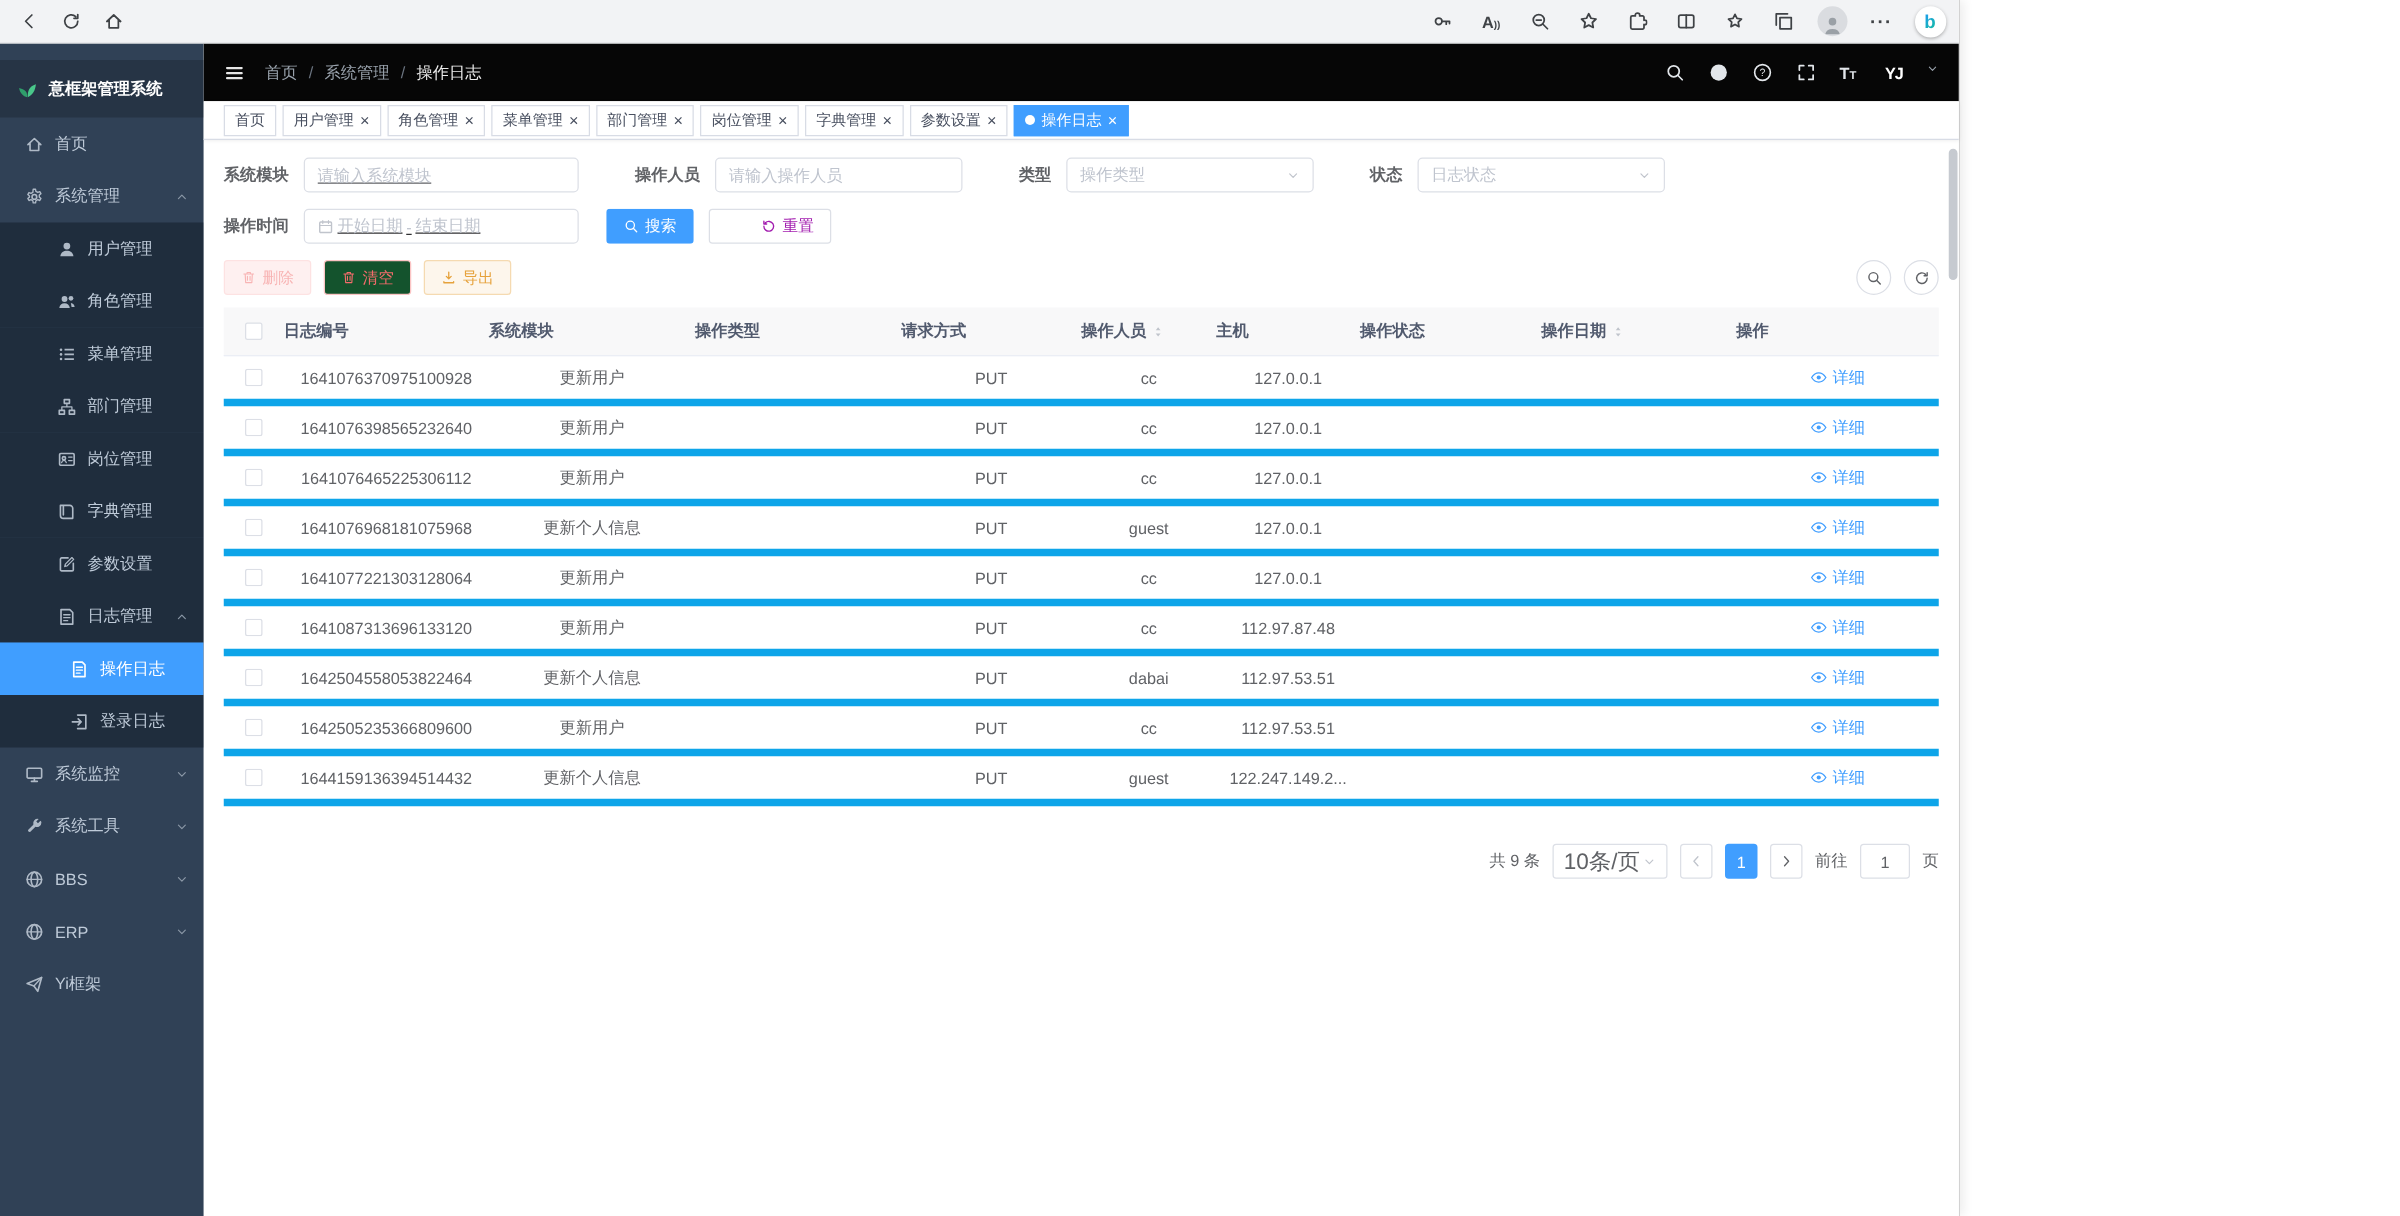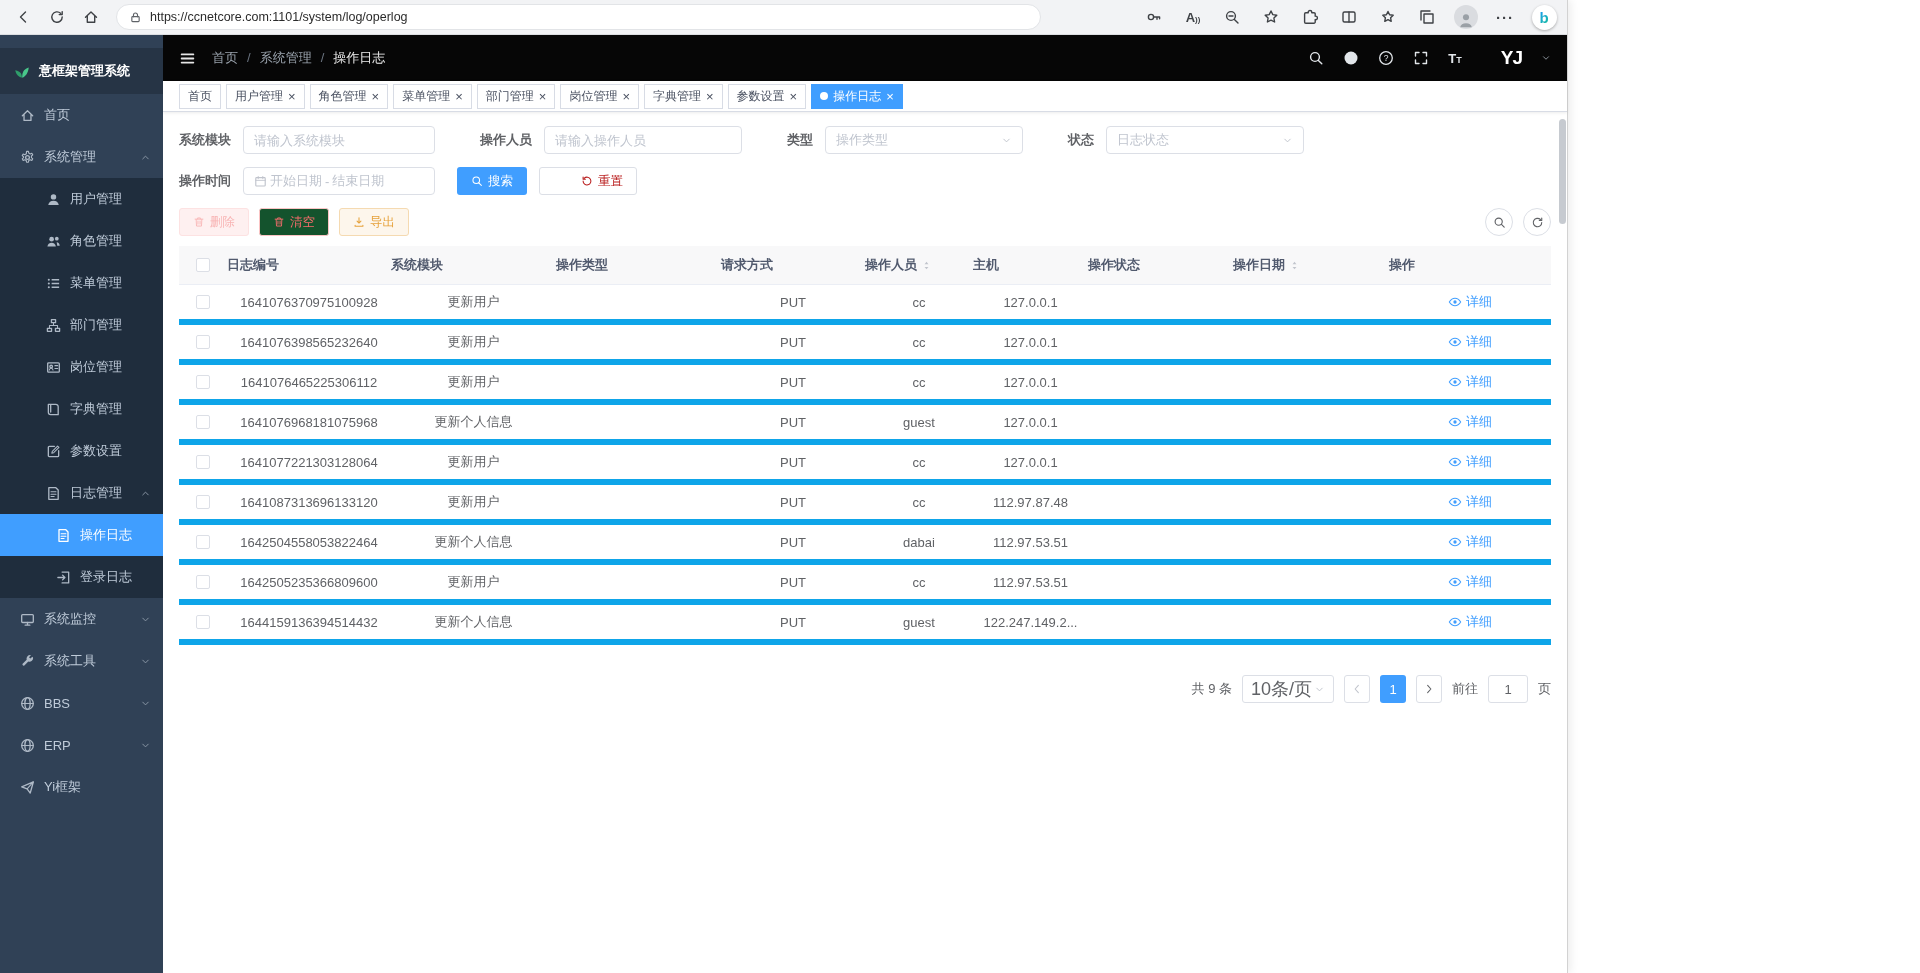--- a/index.html
+++ b/index.html
@@ -56,52 +56,52 @@
   .navbar{height:46px;flex:0 0 46px;background:var(--navbar-bg);display:flex;align-items:center;padding:0 16px;}
   .hamburger{color:#e6e6e6;cursor:pointer;}
   .hamburger svg{width:17px;height:17px;}
   .breadcrumb{margin-left:16px;display:flex;align-items:center;font-size:13px;}
   .crumb{color:#9aa3ad;cursor:pointer;}
   .crumb.current{color:#ececec;cursor:default;}
   .crumb + .crumb::before{content:"/";margin:0 9px;color:#6b7480;}
   .nav-right{margin-left:auto;display:flex;align-items:center;gap:19px;color:#e2e6ea;}
   .nav-tool{cursor:pointer;}
   .nav-tool svg{width:16px;height:16px;}
-  .yj-logo{font-size:19px;font-weight:800;color:#fff;letter-spacing:-1px;cursor:pointer;margin-left:20px;}
+  .yj-logo{font-size:13px;font-weight:800;color:#fff;letter-spacing:-1px;cursor:pointer;margin-left:4px;}
   .yj-caret{color:#9aa3ad;align-self:flex-end;margin-bottom:6px;cursor:pointer;}
   .yj-caret svg{width:10px;height:10px;}
 
   
   .tabbar{height:31px;flex:0 0 31px;background:#fff;border-bottom:1px solid #d8dce5;box-shadow:0 1px 3px rgba(0,0,0,.08);display:flex;align-items:center;padding:0 16px;gap:5px;}
   .tab{height:25px;padding:0 8px;border:1px solid #d8dce5;background:#fff;font-size:12px;color:#495060;display:flex;align-items:center;gap:5px;cursor:pointer;white-space:nowrap;}
   .tab.active{background:var(--accent);border-color:var(--accent);color:#fff;}
   .tab-dot{width:8px;height:8px;border-radius:50%;background:#fff;}
   .tab-close{font-size:13px;color:inherit;}
 
   
   .content{flex:1;padding:14px 16px;overflow:hidden;}
   .filter-row{display:flex;align-items:center;margin-bottom:13px;}
   .f-label{font-size:13px;font-weight:700;color:#606266;margin-right:12px;white-space:nowrap;}
   .ml{margin-left:45px;}
   .f-input{height:28px;border:1px solid #dcdfe6;border-radius:4px;padding:0 10px;font-size:13px;color:#606266;outline:none;font-family:inherit;background:#fff;}
   .f-input::placeholder{color:#bfc4ce;}
-  .w190{width:192px;}.w198{width:198px;}
+  .w190{width:220px;text-decoration:underline;}.w198{width:198px;}
   .f-select,.f-date{height:28px;border:1px solid #dcdfe6;border-radius:4px;background:#fff;display:flex;align-items:center;padding:0 10px;cursor:pointer;}
   .f-select{justify-content:space-between;}
   .f-date{gap:3px;}
   .ph{font-size:13px;color:#bfc4ce;white-space:nowrap;}
   .sep{font-size:13px;color:#bfc4ce;}
   .sel-caret,.cal{color:#c0c4cc;}
   .sel-caret svg{width:11px;height:11px;}
   .cal svg{width:13px;height:13px;}
 
   .btn{height:28px;border-radius:3px;border:1px solid transparent;display:inline-flex;align-items:center;gap:5px;padding:0 13px;font-size:12.5px;cursor:pointer;background:#fff;font-family:inherit;white-space:nowrap;}
   .btn .icon svg{width:12px;height:12px;}
   .btn-primary{background:var(--accent);color:#fff;margin-left:22px;}
-  .btn-plain{border-color:#dcdfe6;color:#b91c1c;margin-left:12px;padding-left:41px;}
+  .btn-plain{border-color:#dcdfe6;color:#a21caf;margin-left:12px;padding-left:41px;}
   .btn-danger-disabled{background:#fef0f0;border-color:#fde2e2;color:#f8b4b4;cursor:not-allowed;}
   .btn-danger-plain{background:#14532d;border-color:#fbc4c4;color:var(--danger);}
   .btn-warning-plain{background:#fdf6ec;border-color:#f5dab1;color:var(--warning);}
 
   .toolbar{display:flex;align-items:center;justify-content:space-between;margin:2px 0 10px;}
   .toolbar-left{display:flex;gap:10px;}
   .toolbar-right{display:flex;gap:10px;}
   .circle-btn{width:28px;height:28px;border-radius:50%;border:1px solid #dcdfe6;background:#fff;color:#606266;cursor:pointer;}
   .circle-btn svg{width:13px;height:13px;}
 
@@ -146,29 +146,20 @@
       <span class="nav-ic icon">
         <svg viewBox="0 0 16 16" fill="none" stroke="currentColor" stroke-width="1.4" stroke-linecap="round" stroke-linejoin="round">
           <path d="M13.2 8a5.2 5.2 0 1 1-1.6-3.7M13.2 2.6v3h-3"></path>
         </svg>
       </span>
       <span class="nav-ic icon">
         <svg viewBox="0 0 16 16" fill="none" stroke="currentColor" stroke-width="1.4" stroke-linecap="round" stroke-linejoin="round">
           <path d="M2.5 8.2 8 3l5.5 5.2M4.3 7v6.2h7.4V7"></path>
         </svg>
       </span>
-    <div class="addr">
-      <span class="icon addr-lock">
-          <svg viewBox="0 0 16 16" fill="none" stroke="currentColor" stroke-width="1.4" stroke-linecap="round" stroke-linejoin="round">
-            <rect x="3.5" y="7" width="9" height="6" rx="1"></rect>
-            <path d="M5.5 7V5a2.5 2.5 0 0 1 5 0v2"></path>
-          </svg>
-        </span>
-      <span class="addr-url">https://ccnetcore.com:1101/system/log/operlog</span>
-    </div>
     <div class="chrome-right">
       <span class="nav-ic icon">
           <svg viewBox="0 0 16 16" fill="none" stroke="currentColor" stroke-width="1.4" stroke-linecap="round" stroke-linejoin="round">
             <circle cx="5" cy="8" r="2.6"></circle>
             <path d="M7.6 8h6M11 8v2.3M13.6 8v1.8"></path>
           </svg>
         </span>
         <span class="nav-ic icon">
           <span class="txt-ic" style="font-weight:600;font-size:13px;">A<i>))</i></span>
         </span>

